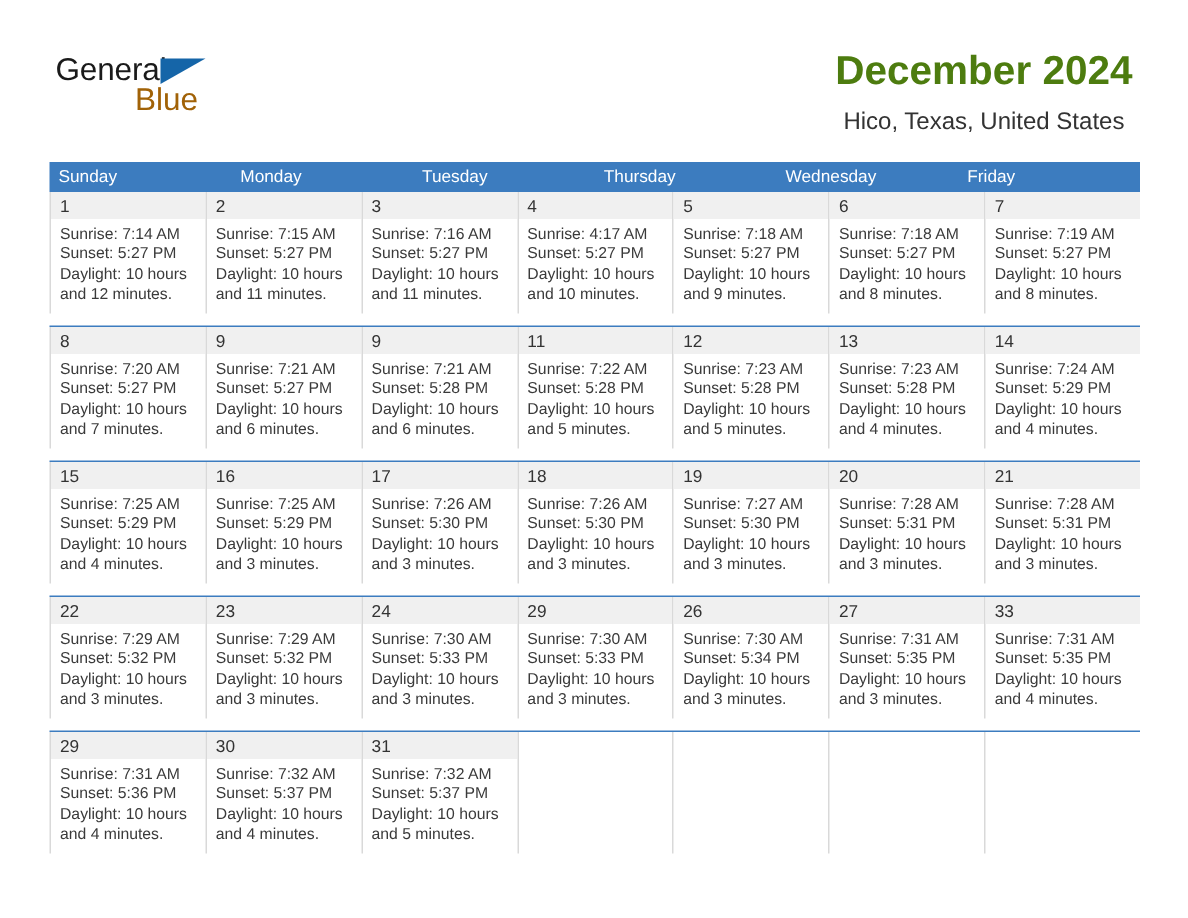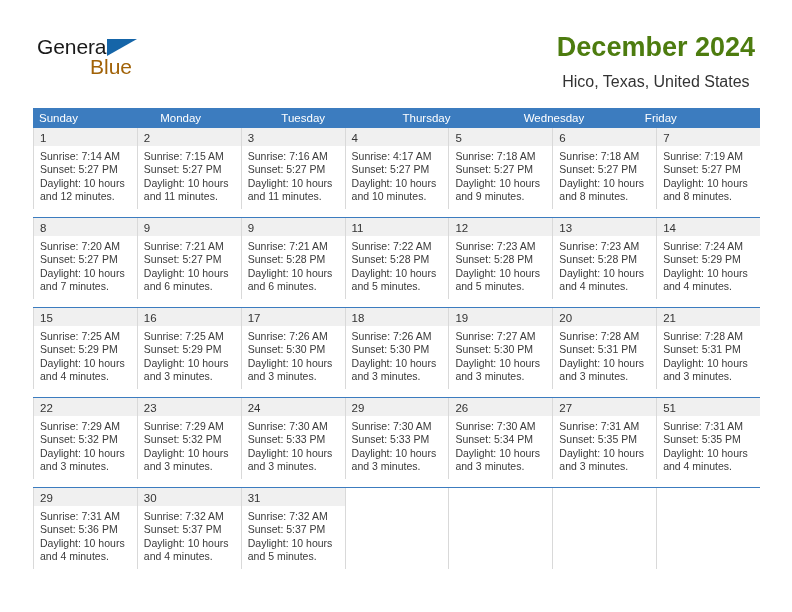--- a/index.html
+++ b/index.html
@@ -429,21 +429,21 @@
           <div class="day-cell">
             <div class="day-num-band"><span class="day-num">27</span></div>
             <div class="day-info">
               <div>Sunrise: 7:31 AM</div>
               <div>Sunset: 5:35 PM</div>
               <div>Daylight: 10 hours</div>
               <div>and 3 minutes.</div>
             </div>
           </div>
           <div class="day-cell">
-            <div class="day-num-band"><span class="day-num">51</span></div>
+            <div class="day-num-band"><span class="day-num">33</span></div>
             <div class="day-info">
               <div>Sunrise: 7:31 AM</div>
               <div>Sunset: 5:35 PM</div>
               <div>Daylight: 10 hours</div>
               <div>and 4 minutes.</div>
             </div>
           </div>
         </div>
         <div class="week-row">
           <div class="day-cell">

